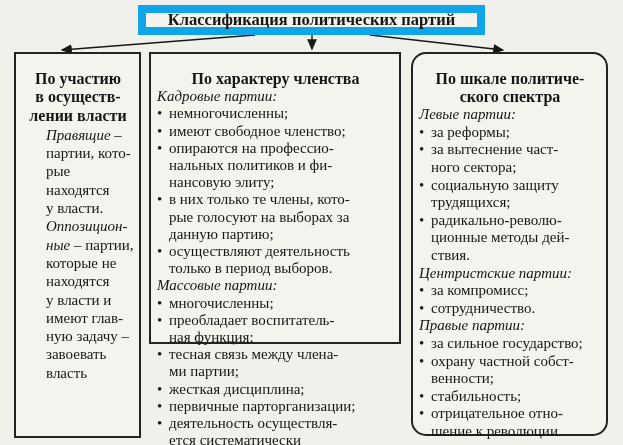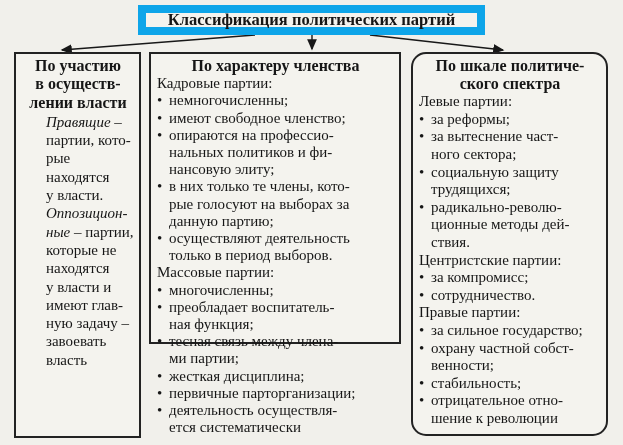--- a/index.html
+++ b/index.html
@@ -22,36 +22,36 @@
     font-weight: bold;
     font-size: 16.5px;
   }
   .arrows { position: absolute; left: 0; top: 0; width: 623px; height: 54px; }
   .arrows line { stroke: #181818; stroke-width: 1.4; }
   .col {
     position: absolute;
     top: 52px;
     border: 2px solid #222;
     background: #f4f3ee;
-    padding: 3px 5px 3px 6px;
+    padding: 16px 5px 3px 6px;
     font-size: 15px;
   }
   .col-left  { left: 14px;  width: 127px; height: 386px; line-height: 18.3px; }
   .col-mid   { left: 149px; width: 252px; height: 292px; line-height: 17.2px; }
   .col-right { left: 411px; width: 197px; height: 384px; line-height: 17.6px; border-radius: 15px; }
   .col-header {
     font-weight: bold;
     text-align: center;
     white-space: pre-line;
     font-size: 16px;
     margin-bottom: 1px;
   }
   .entry { white-space: pre-line; margin-left: 24px; }
   .term { font-style: italic; }
-  .type-label { }
+  .type-label { font-style: italic; }
   .bullet { display: flex; }
   .bullet .dot { flex: none; width: 12px; }
   .bullet .btxt { flex: 1; white-space: pre-line; }
 </style>
 </head>
 <body>
 
 <div class="stage">
 
   <svg class="arrows" viewBox="0 0 623 54">

